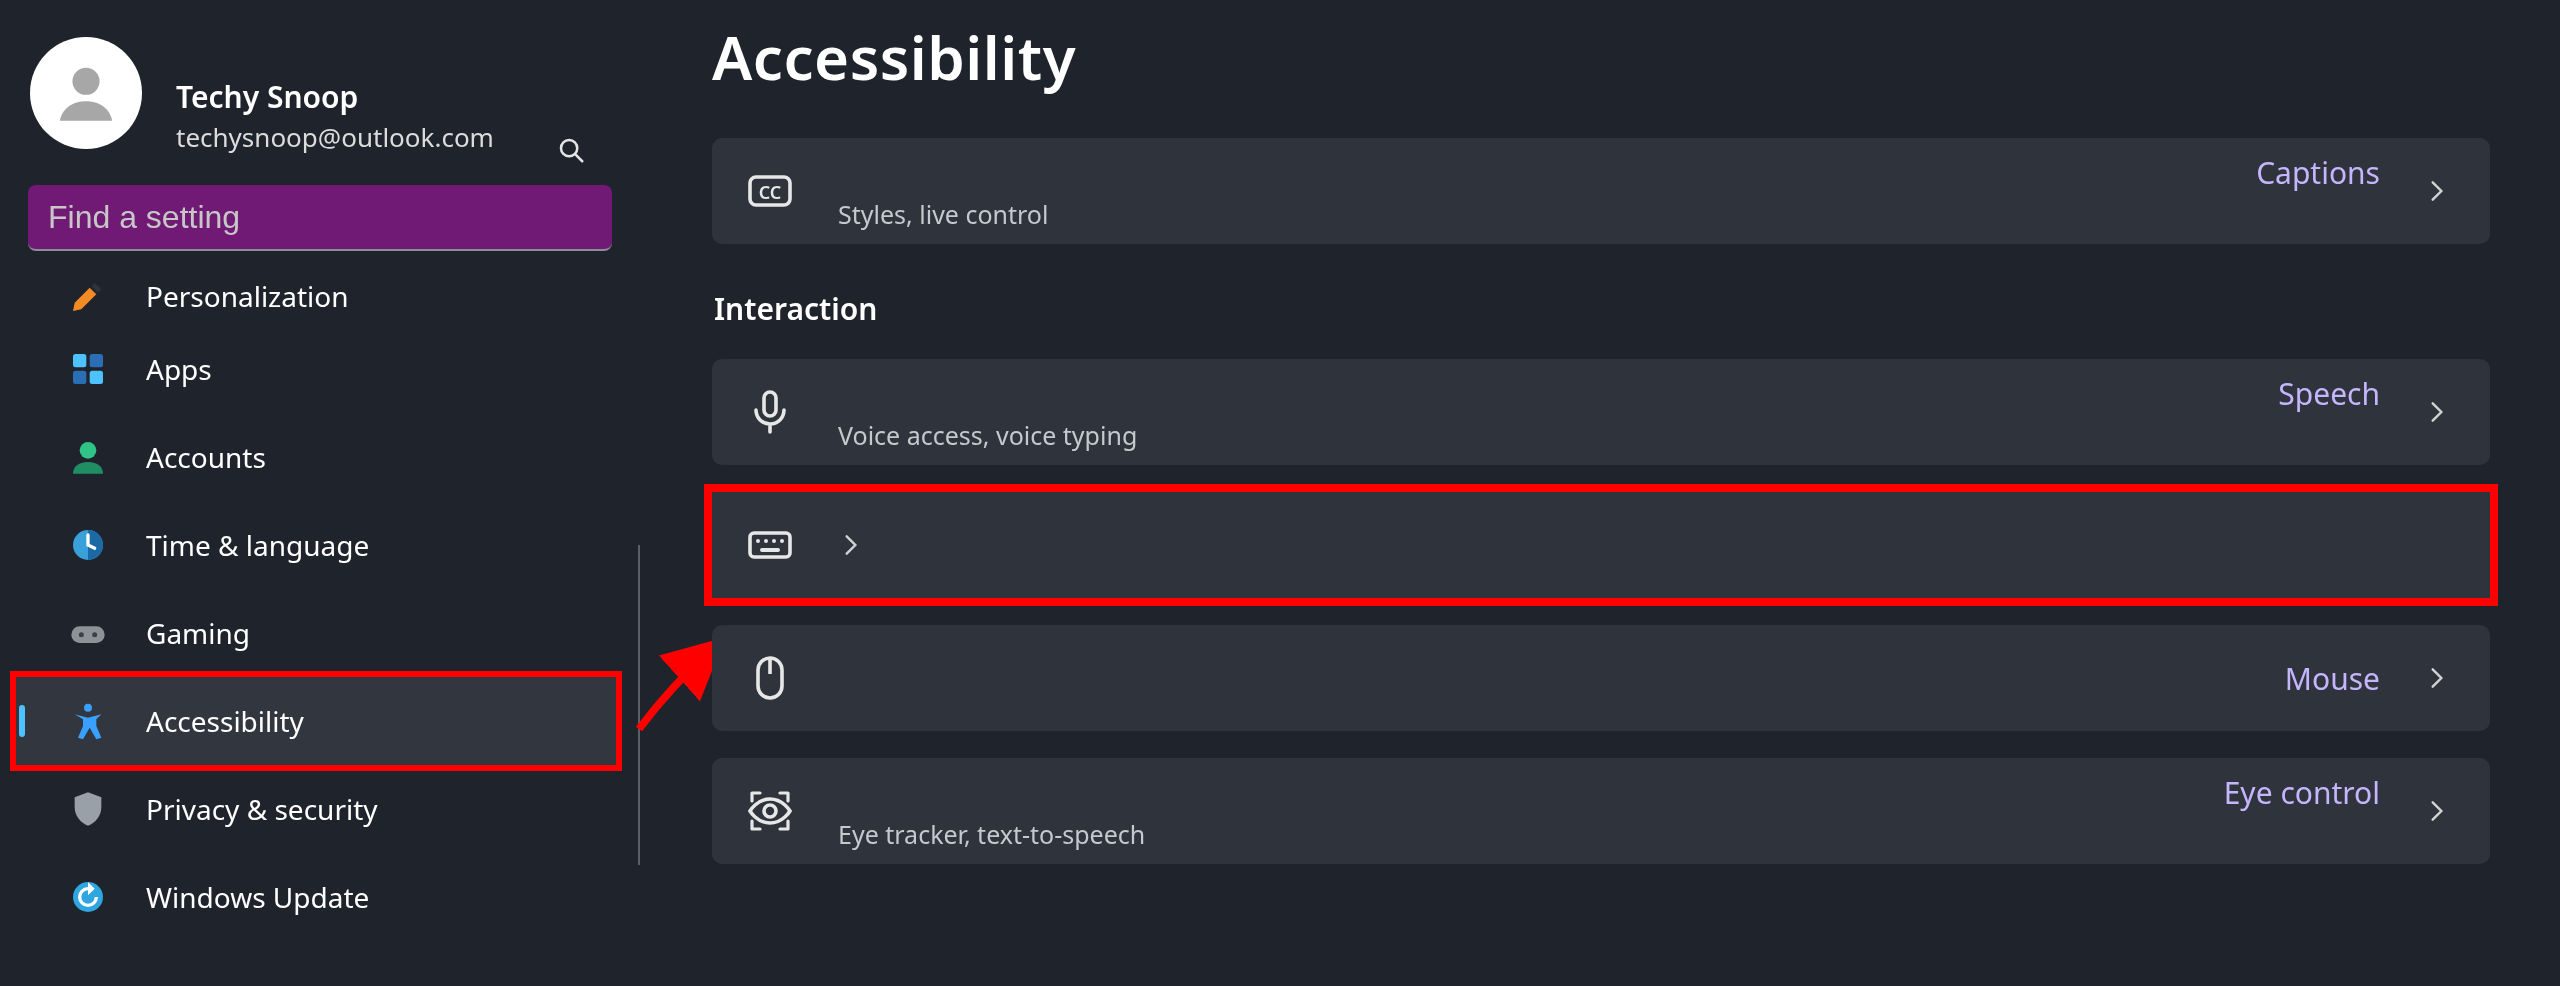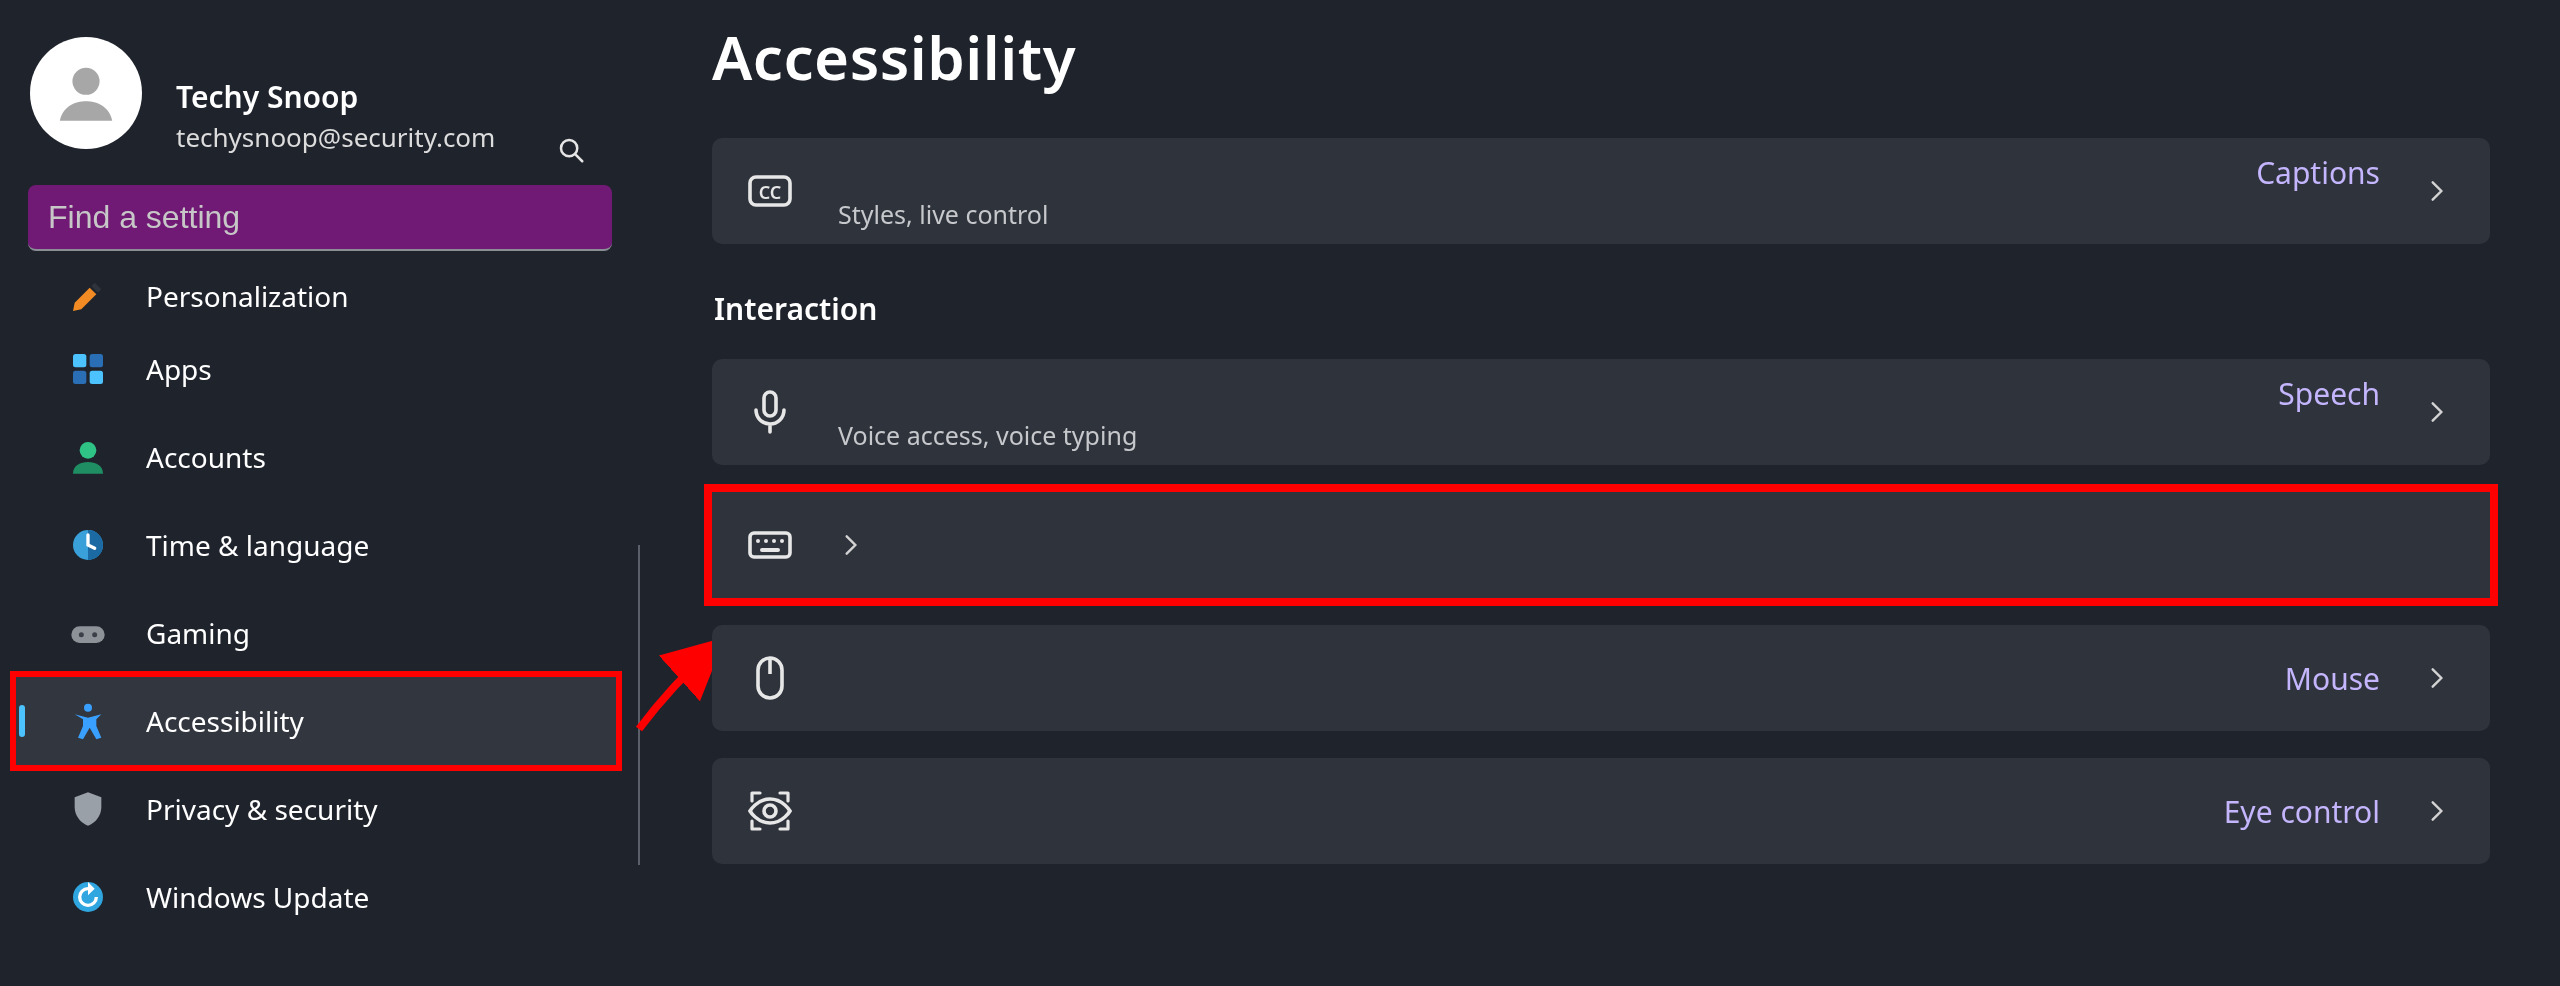--- a/index.html
+++ b/index.html
@@ -138,21 +138,21 @@
 
   <div class="profile">
     <div class="avatar">
       <svg viewBox="0 0 24 24">
           <circle cx="12" cy="8.2" r="4.4" fill="#a7a7a7"></circle>
           <path d="M3.5 21c1-4.7 5-6.3 8.5-6.3s7.5 1.6 8.5 6.3z" fill="#a7a7a7"></path>
         </svg>
     </div>
     <div class="profile-text">
       <div class="name">Techy Snoop</div>
-      <div class="email">techysnoop@security.com</div>
+      <div class="email">techysnoop@outlook.com</div>
     </div>
   </div>
 
   <div class="search-wrap">
     <input class="search" placeholder="Find a setting" style="">
     <svg class="search-icon" viewBox="0 0 24 24">
         <circle cx="10.5" cy="10.5" r="6.5" fill="none" stroke="currentColor" stroke-width="2"></circle>
         <line x1="15.5" y1="15.5" x2="21" y2="21" stroke="currentColor" stroke-width="2" stroke-linecap="round"></line>
       </svg>
   </div>
@@ -328,19 +328,20 @@
   <div class="tile">
     <span class="tile-icon">
         <svg viewBox="0 0 24 24">
           <path d="M2 12s3.5-6 10-6 10 6 10 6-3.5 6-10 6S2 12 2 12z" fill="none" stroke="currentColor" stroke-width="1.8"></path>
           <circle cx="12" cy="12" r="3" fill="none" stroke="currentColor" stroke-width="1.8"></circle>
           <path d="M3 3h4M3 3v4M21 3h-4M21 3v4M3 21h4M3 21v-4M21 21h-4M21 21v-4" stroke="currentColor" stroke-width="1.6" stroke-linecap="round"></path>
         </svg>
       </span>
     <div class="tile-text">
       <div class="tile-title">Eye control</div>
+      <div class="tile-desc">Eye tracker, text-to-speech</div>
     </div>
     <svg class="tile-chevron" viewBox="0 0 24 24">
         <path d="M8 4l8 8-8 8" fill="none" stroke="currentColor" stroke-width="2.2" stroke-linecap="round"></path>
       </svg>
   </div>
 
 </div>
 
 </body></html>

